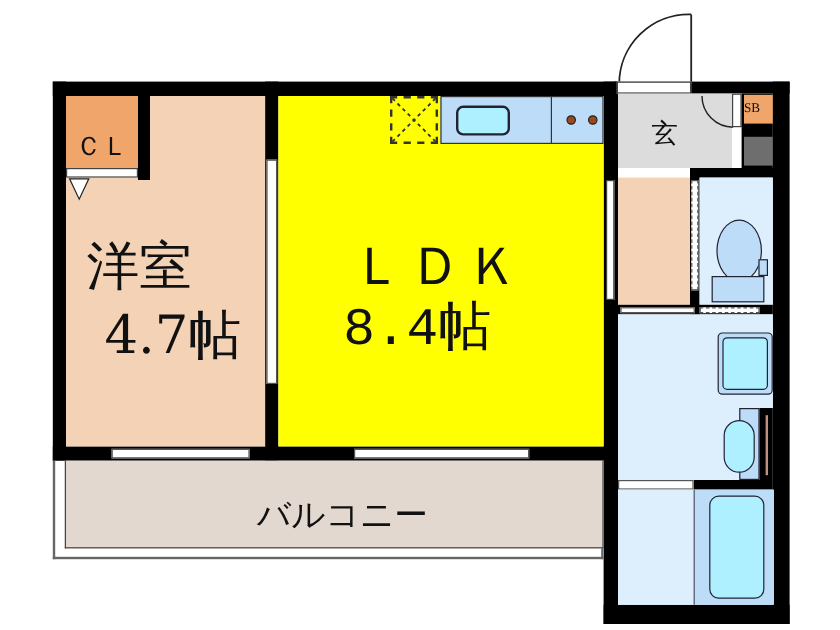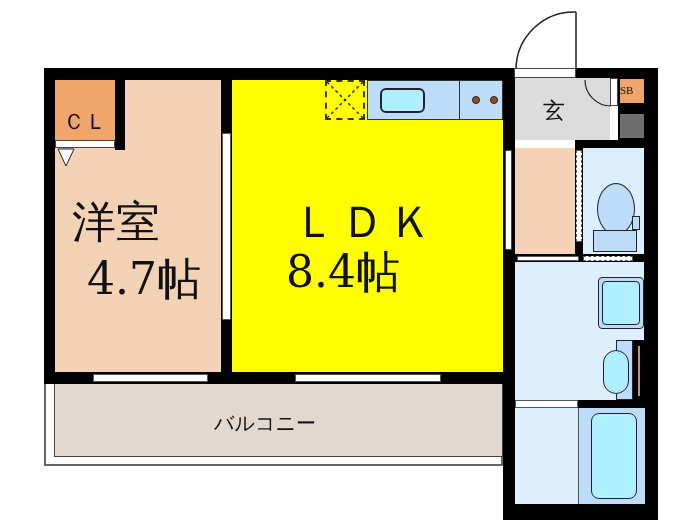--- a/index.html
+++ b/index.html
@@ -40,28 +40,28 @@
 <svg class="abs" style="left:325px;top:80px;" width="40" height="40">
     <line x1="2" y1="2" x2="38" y2="38" stroke="#333" stroke-width="1.5" stroke-dasharray="3,3"></line>
     <line x1="38" y1="2" x2="2" y2="38" stroke="#333" stroke-width="1.5" stroke-dasharray="3,3"></line>
   </svg>
 <div class="abs" style="left:367px;top:80px;width:136px;height:40px;background:#bcdcf8;border:1px solid #333;"></div>
 <div class="abs" style="left:380px;top:88px;width:45px;height:25px;background:#aef0ff;border:2px solid #223;border-radius:6px;"></div>
 <div class="abs" style="left:459px;top:80px;width:1px;height:40px;background:#333;"></div>
 <div class="abs" style="left:472px;top:96px;width:8px;height:8px;border-radius:50%;background:#9a4a1c;border:1px solid #222;"></div>
 <div class="abs" style="left:490px;top:96px;width:8px;height:8px;border-radius:50%;background:#9a4a1c;border:1px solid #222;"></div>
 <div class="label" style="left:293px;top:183px;font-size:44px;letter-spacing:4px;margin-top:10px;">ＬＤＫ</div>
-<div class="label" style="left:286px;top:243px;font-size:44px;">8.4帖</div>
+<div class="label" style="left:286px;top:243px;font-size:44px;font-family:Liberation Mono, monospace;">8.4帖</div>
 
 <div class="abs" style="left:93px;top:374px;width:115px;height:8px;background:#fff;border:1px solid #555;"></div>
 <div class="abs" style="left:295px;top:374px;width:146px;height:8px;background:#fff;border:1px solid #555;"></div>
 
 <div class="abs" style="left:44px;top:384px;width:459px;height:82px;border:2px solid #666;border-top:none;background:#fff;"></div>
 <div class="room" style="left:54px;top:384px;width:449px;height:73px;background:#e2d8d0;border:1px solid #444;border-top:none;box-sizing:border-box;"></div>
-<div class="label" style="left:214px;top:410px;font-size:20px;">バルコニー</div>
+<div class="label" style="left:214px;top:410px;font-size:28px;">バルコニー</div>
 
 <svg class="abs" style="left:512px;top:8px;" width="70" height="62">
     <path d="M64,4 A58,58 0 0 0 4,62" fill="none" stroke="#222" stroke-width="1.5"></path>
     <line x1="64" y1="4" x2="64" y2="62" stroke="#222" stroke-width="1.5"></line>
   </svg>
 <div class="abs" style="left:514px;top:68px;width:62px;height:10px;background:#fff;border:1px solid #444;"></div>
 
 <div class="room" style="left:515px;top:78px;width:95px;height:62px;background:#dcdcdc;"></div>
 <div class="wall" style="left:575px;top:140px;width:70px;height:8px;"></div>
 <div class="label" style="left:543px;top:96px;font-size:22px;">玄</div>

